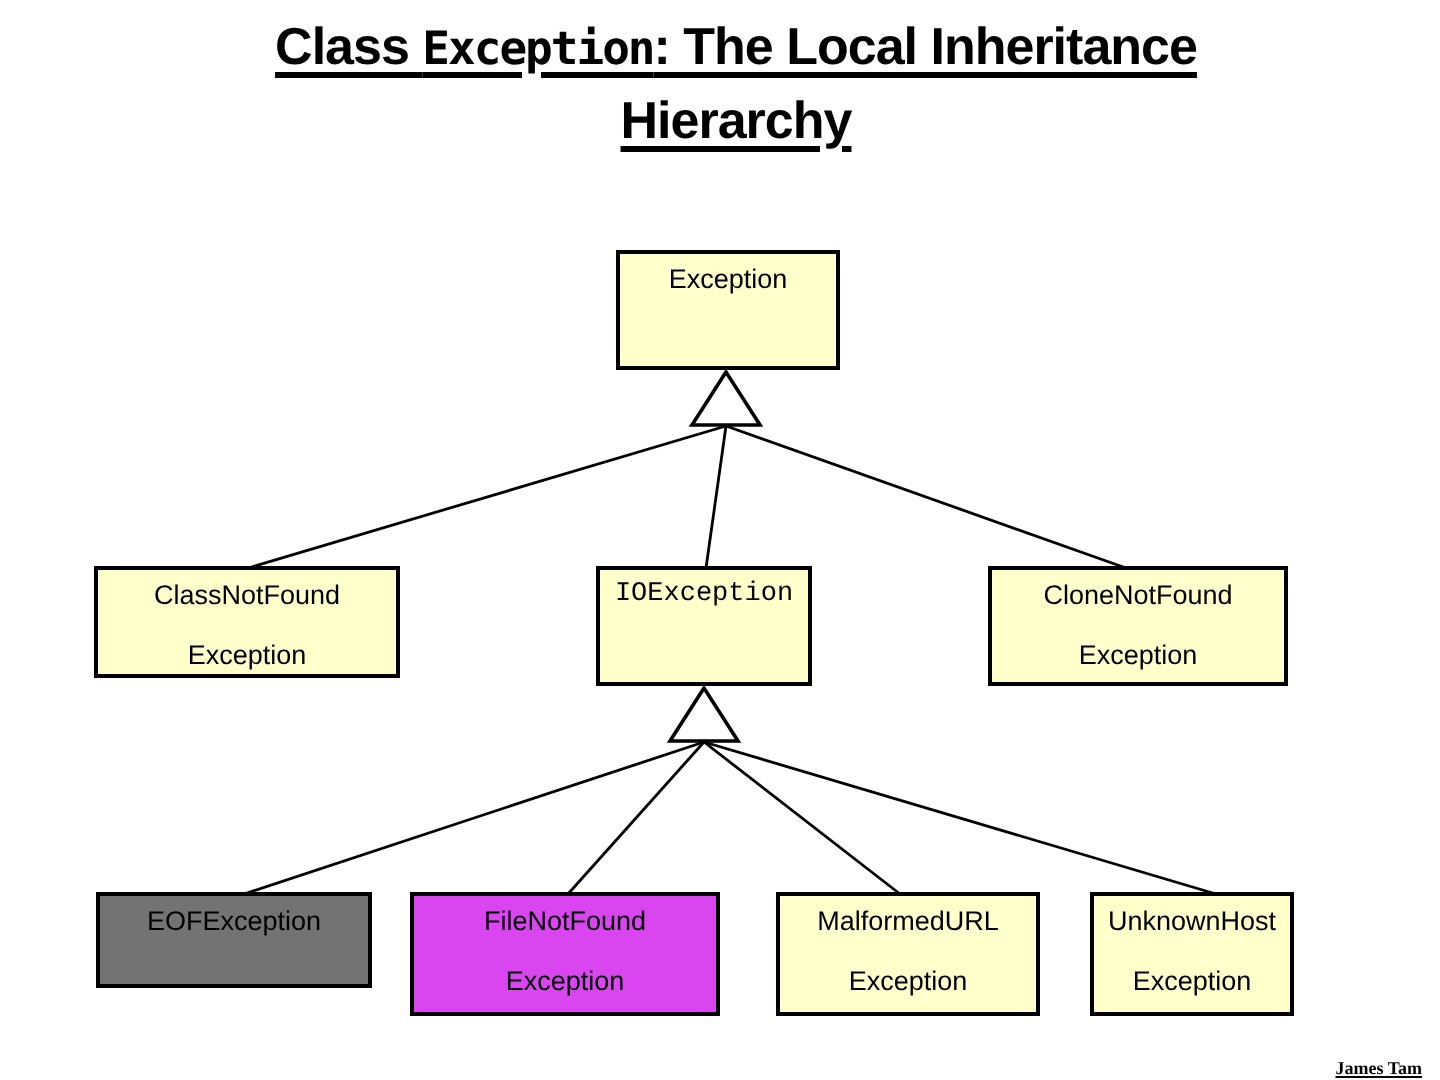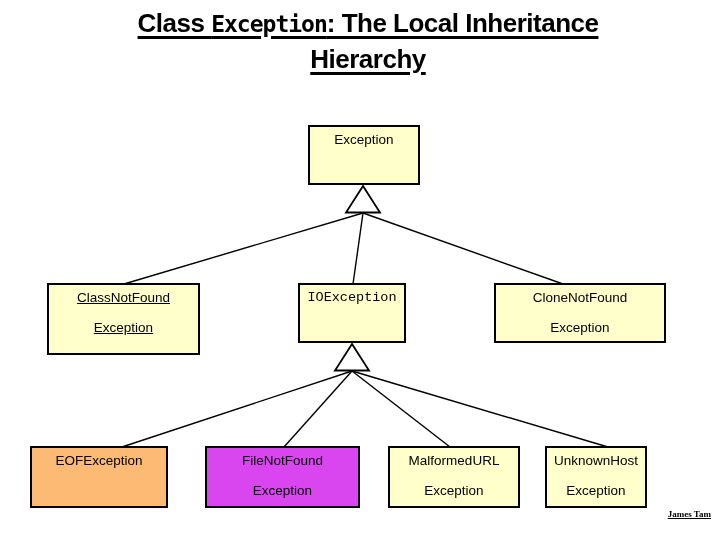--- a/index.html
+++ b/index.html
@@ -58,21 +58,21 @@
     border: 2px solid #000000;
     text-align: center;
     color: #000000;
     font-size: 13.5px;
   }
   .node .l1 { margin-top: 5px; line-height: 16px; }
   .node .l2 { margin-top: 14px; line-height: 16px; }
   .footer {
     position: absolute;
     right: 9px;
-    bottom: 21px;
+    bottom: 1px;
     font-family: "Liberation Serif", serif;
     font-weight: bold;
     font-size: 9px;
     color: #000000;
     text-decoration: underline;
   }
 </style>
 </head>
 <body>
 
@@ -92,35 +92,35 @@
     <line x1="352" y1="371" x2="284" y2="447"></line>
     <line x1="352" y1="371" x2="450" y2="447"></line>
     <line x1="352" y1="371" x2="608" y2="447"></line>
     <polygon points="352,344 335,370.5 369,370.5"></polygon>
   </svg>
 
   <div class="node" style="left: 308px; top: 125px; width: 112px; height: 60px; background: rgb(255, 255, 204); border-color: rgb(0, 0, 0);">
     <div class="l1">Exception</div>
   </div>
 
-  <div class="node" style="left: 47px; top: 283px; width: 153px; height: 72px; background: rgb(255, 255, 204); border-color: rgb(0, 0, 0); text-decoration: underline;">
+  <div class="node" style="left: 47px; top: 283px; width: 153px; height: 56px; background: rgb(255, 255, 204); border-color: rgb(0, 0, 0);">
     <div class="l1">ClassNotFound</div>
     <div class="l2">Exception</div>
   </div>
 
   <div class="node" style="left: 298px; top: 283px; width: 108px; height: 60px; background: rgb(255, 255, 204); border-color: rgb(0, 0, 0); font-family: Liberation Mono, monospace;">
     <div class="l1">IOException</div>
   </div>
 
-  <div class="node" style="left: 494px; top: 283px; width: 172px; height: 60px; background: rgb(255, 255, 204); border-color: rgb(0, 0, 0);">
+  <div class="node" style="left: 494px; top: 283px; width: 150px; height: 60px; background: rgb(255, 255, 204); border-color: rgb(0, 0, 0);">
     <div class="l1">CloneNotFound</div>
     <div class="l2">Exception</div>
   </div>
 
-  <div class="node" style="left: 30px; top: 446px; width: 138px; height: 62px; background: #fdba74; border-color: rgb(0, 0, 0);">
+  <div class="node" style="left: 48px; top: 446px; width: 138px; height: 48px; background: #737373; border-color: rgb(0, 0, 0);">
     <div class="l1">EOFException</div>
   </div>
 
   <div class="node" style="left: 205px; top: 446px; width: 155px; height: 62px; background: #d946ef; border-color: rgb(0, 0, 0);">
     <div class="l1">FileNotFound</div>
     <div class="l2">Exception</div>
   </div>
 
   <div class="node" style="left: 388px; top: 446px; width: 132px; height: 62px; background: rgb(255, 255, 204); border-color: rgb(0, 0, 0);">
     <div class="l1">MalformedURL</div>

